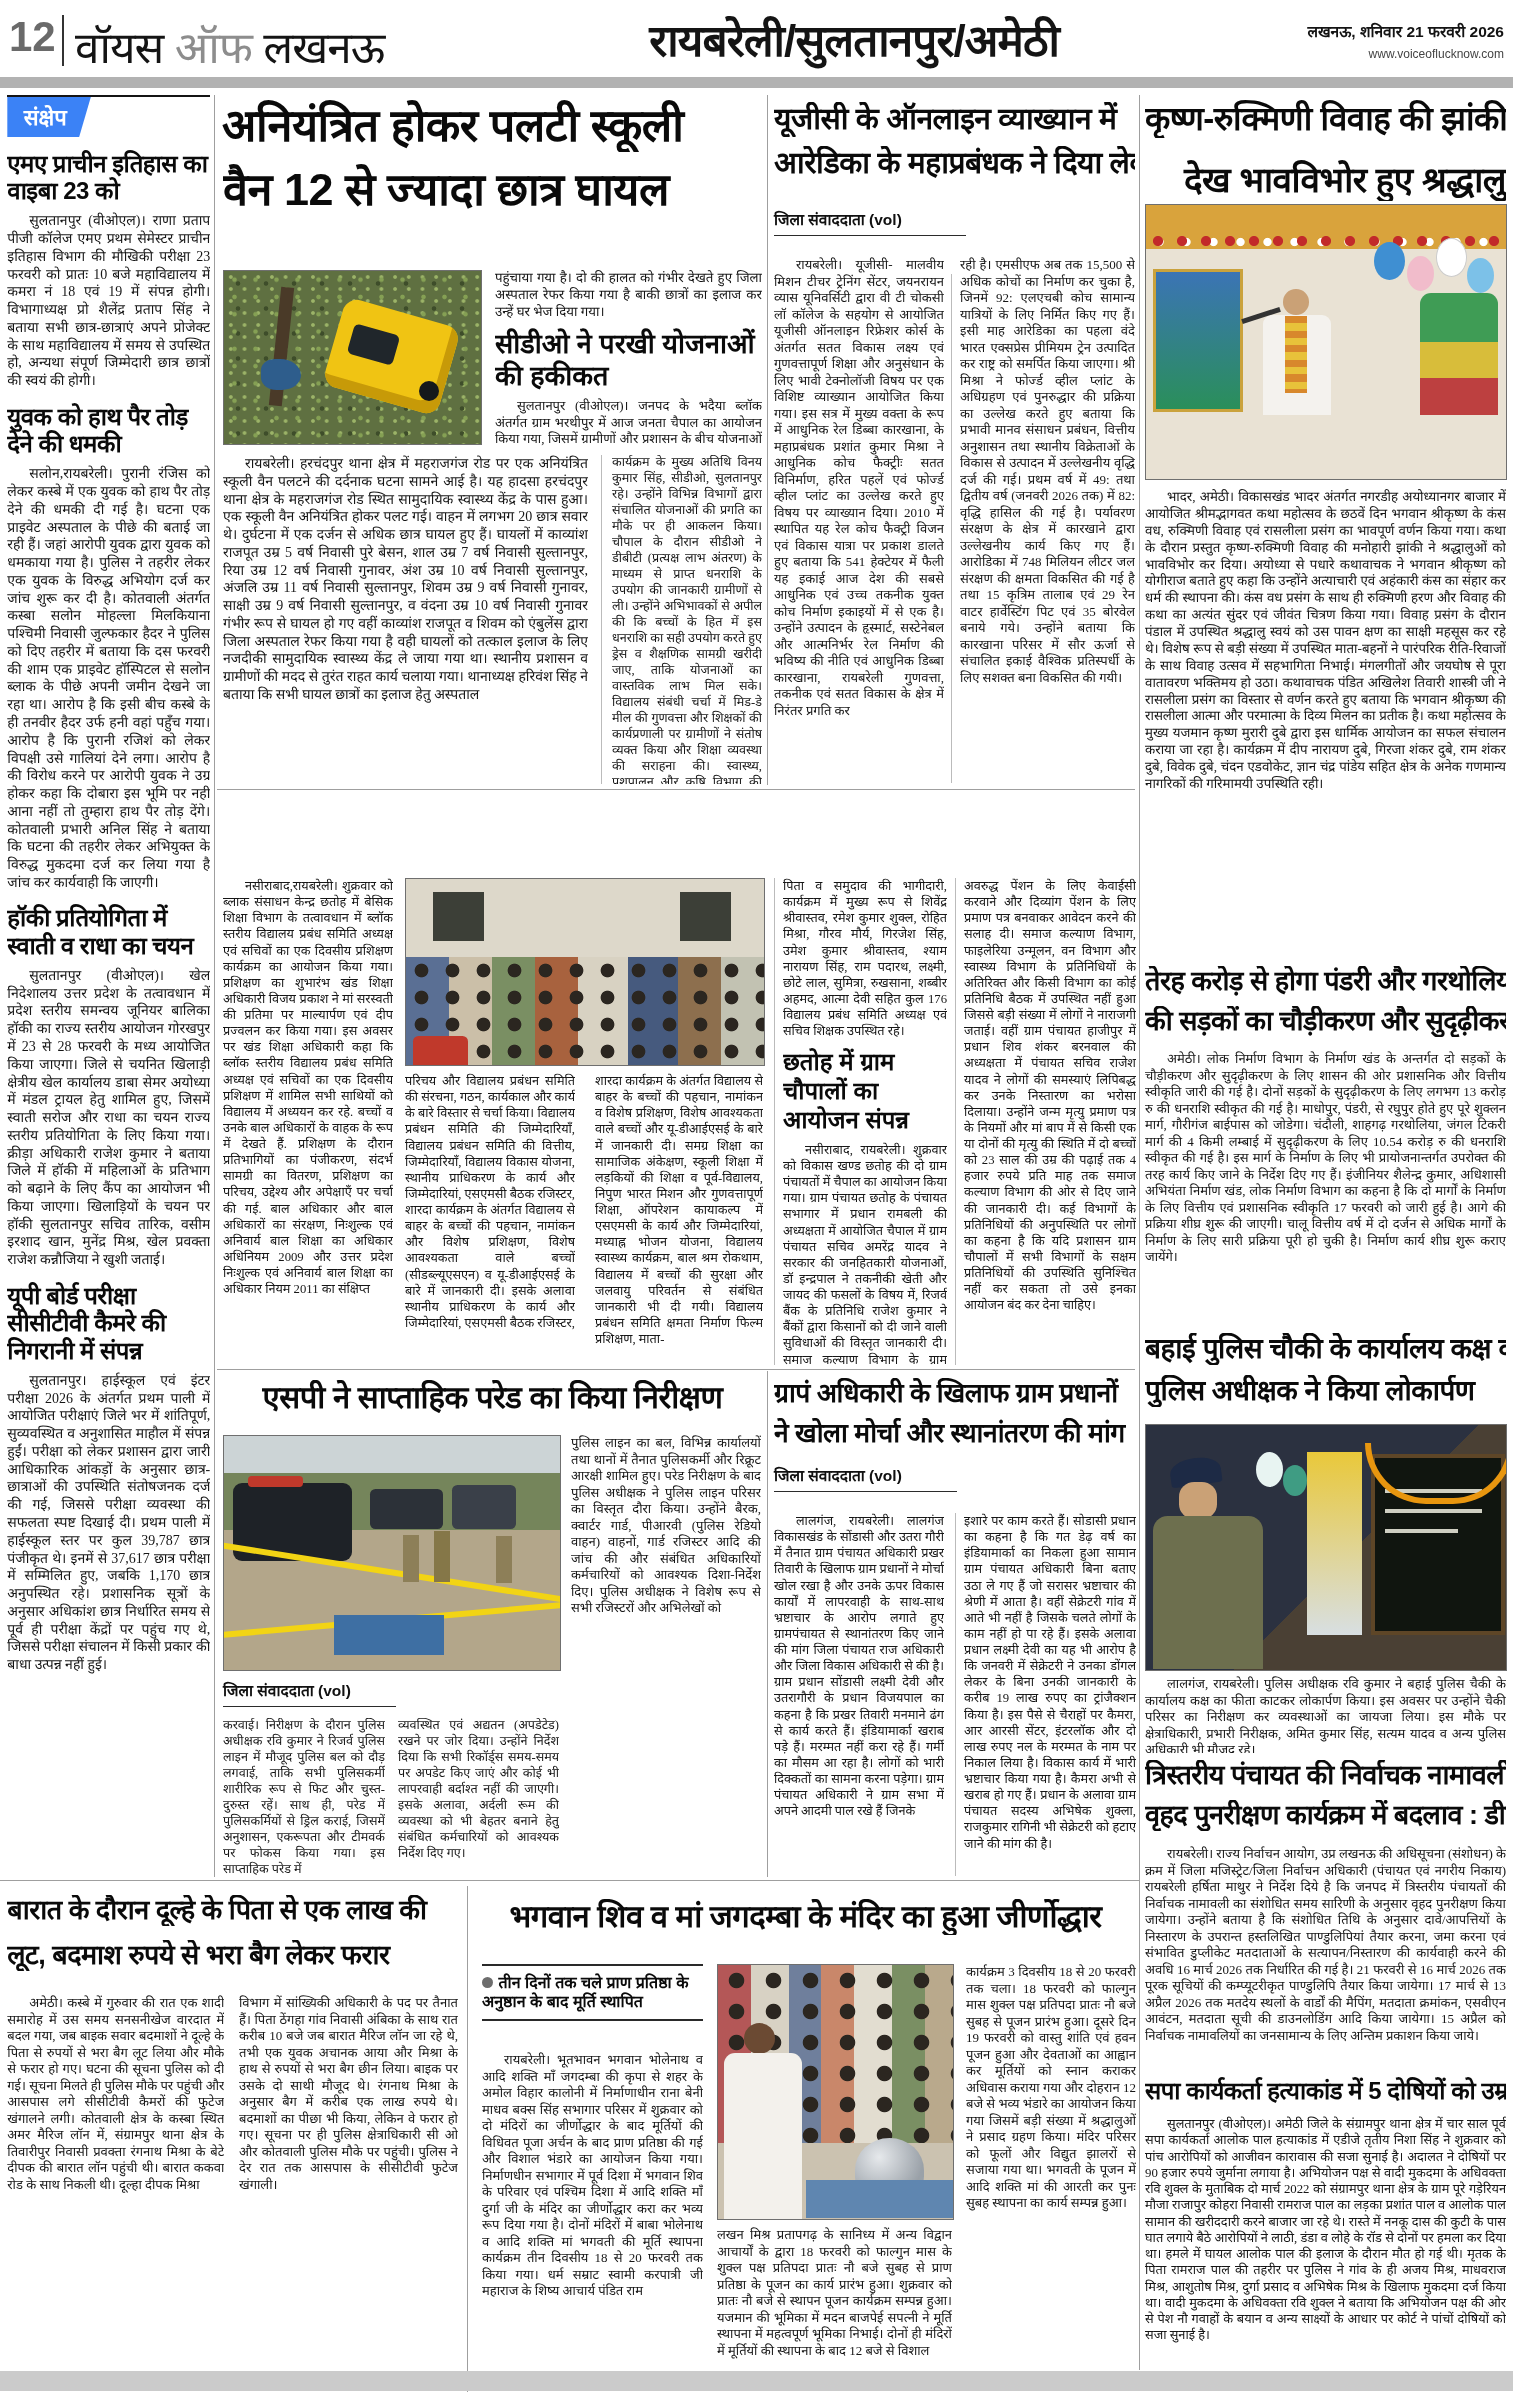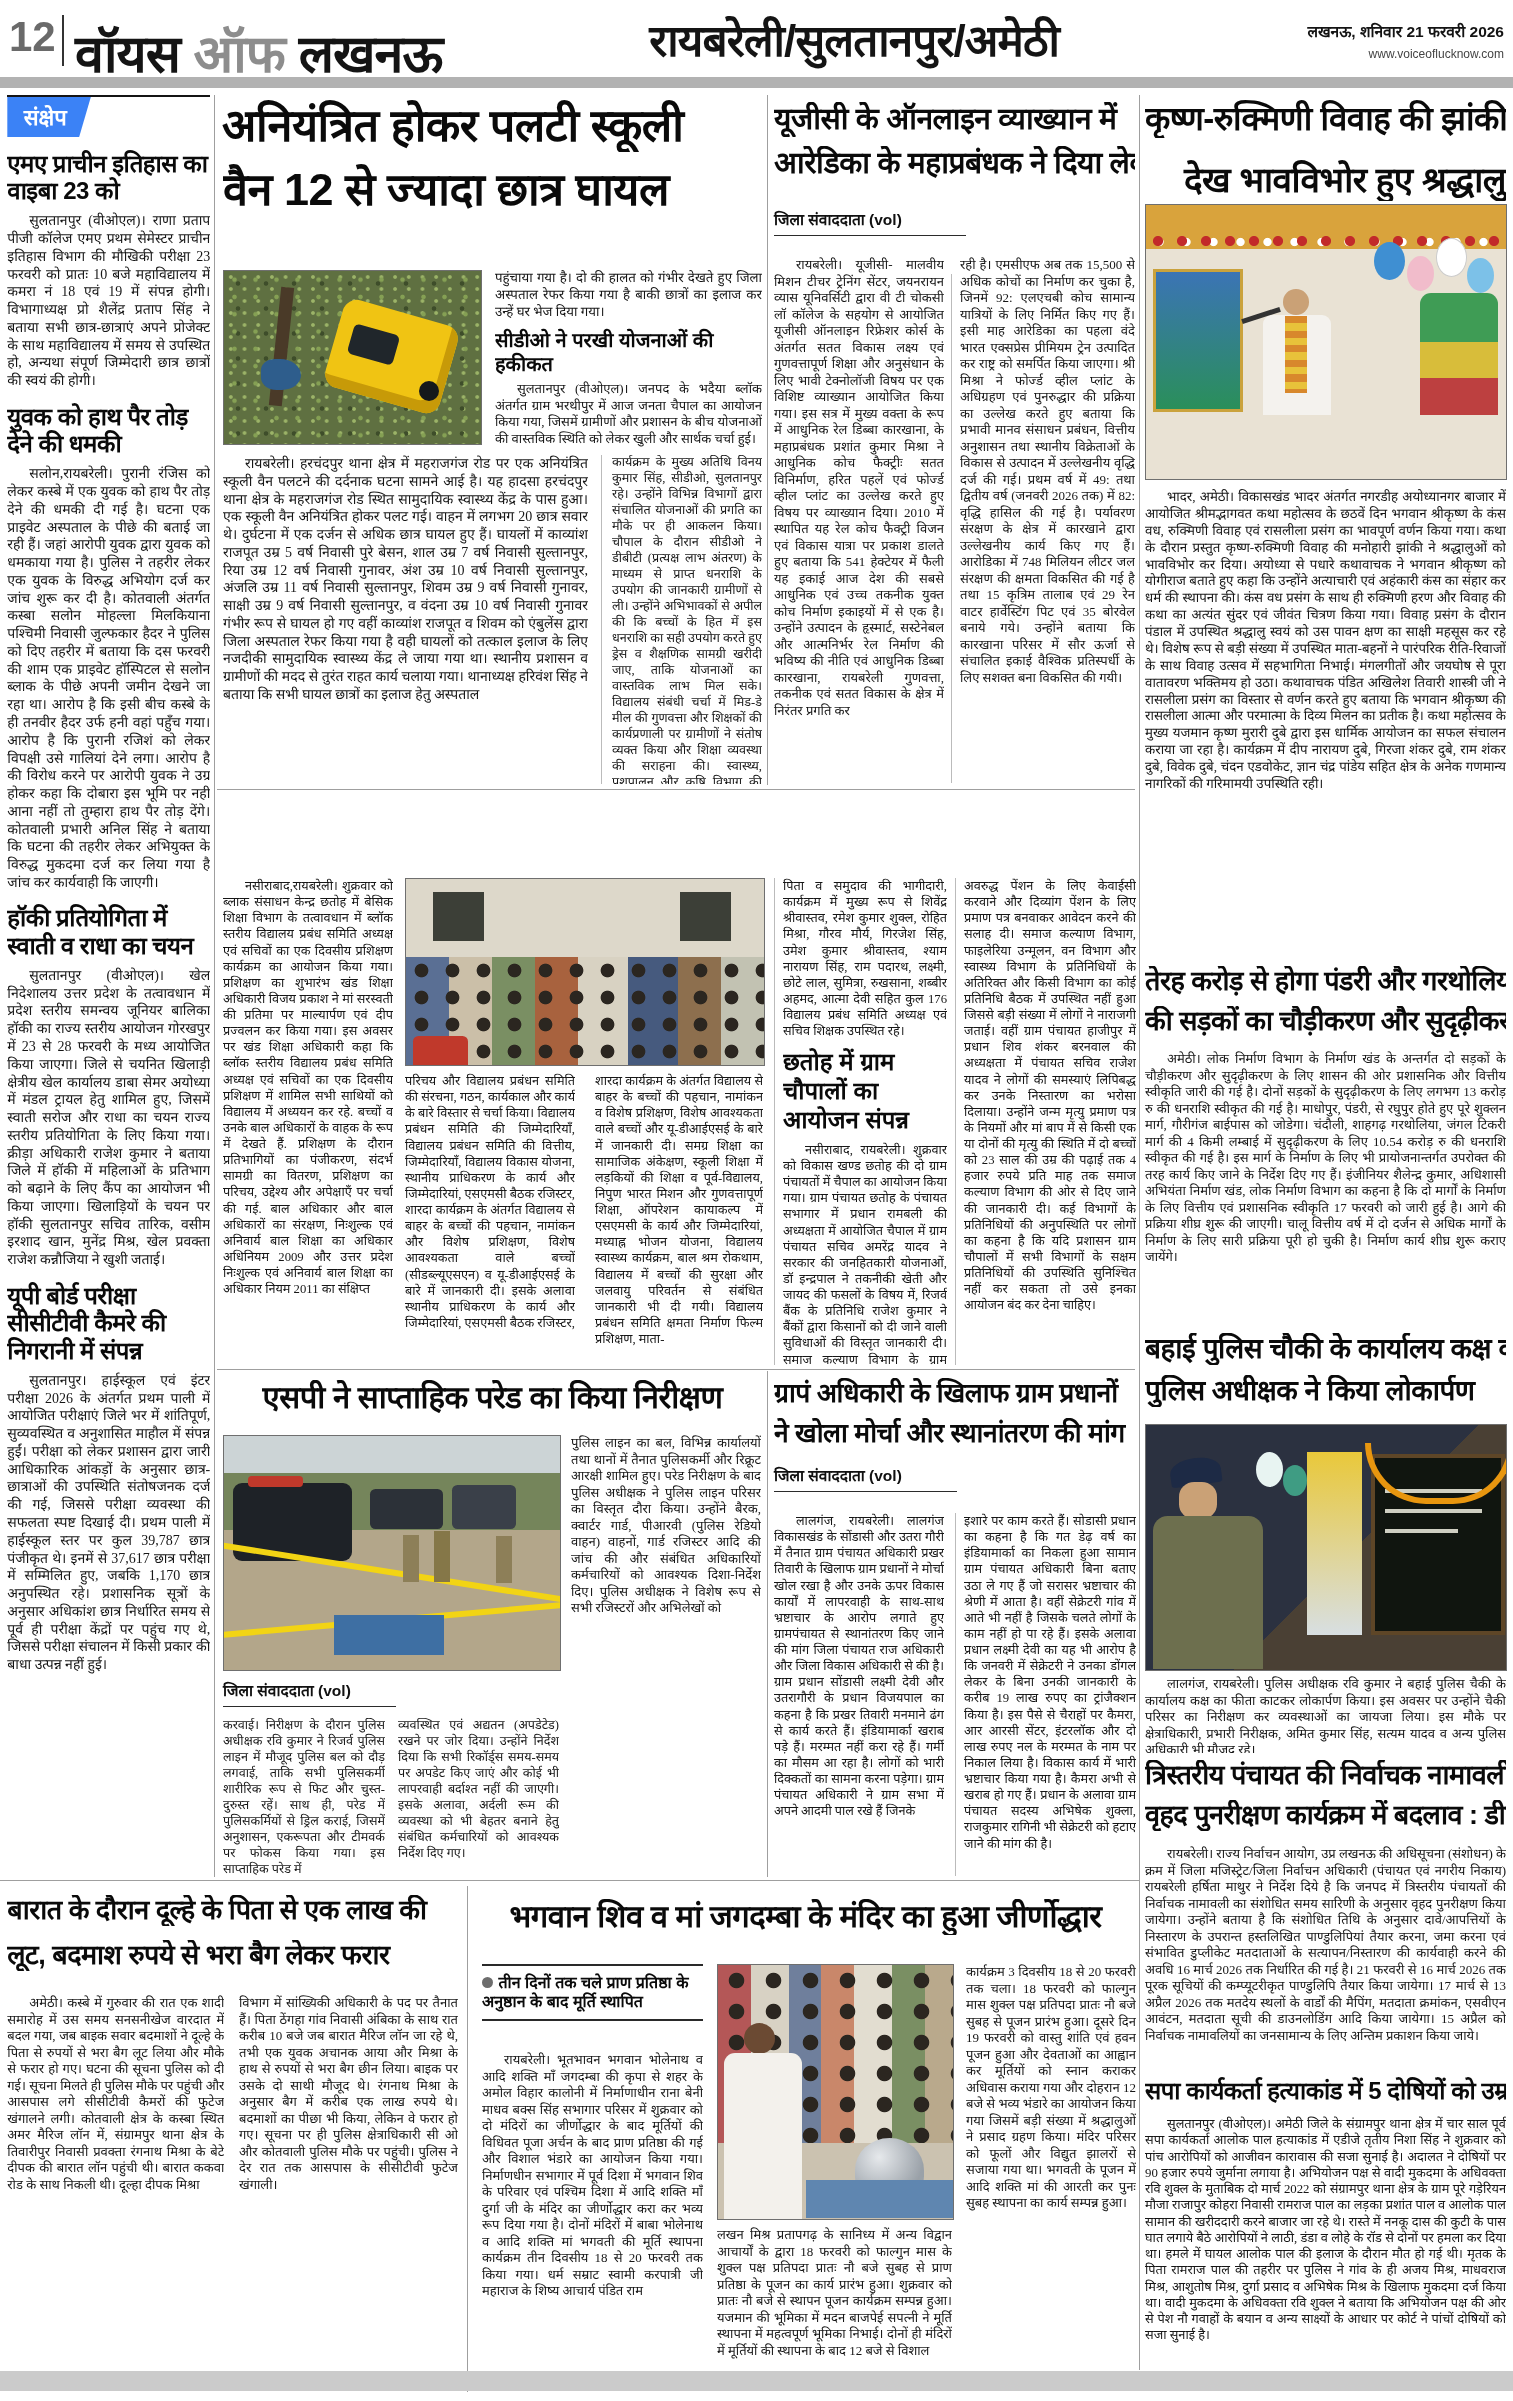--- a/index.html
+++ b/index.html
@@ -12,21 +12,21 @@
   .hl{font-family:"Liberation Sans","DejaVu Sans",sans-serif;font-weight:800;color:#0a0a0a;
       line-height:1.16;white-space:nowrap;overflow:hidden;letter-spacing:-0.5px;}
   .hl-wrap{white-space:normal;}
   .byline{font-weight:700;font-size:15.5px;color:#111;border-bottom:1.8px solid #2b2b2b;
           padding-bottom:4.6px;font-family:"Liberation Sans","DejaVu Sans",sans-serif;}
   .subhead{font-weight:800;color:#0a0a0a;line-height:1.2;font-family:"Liberation Sans","DejaVu Sans",sans-serif;}
   .vrule{position:absolute;width:0.9px;background:#9f9f9f;}
   .hrule{position:absolute;height:0.9px;background:#9f9f9f;}
   .photo{position:absolute;overflow:hidden;border:0.9px solid #6f6f6f;}
   .pi{position:absolute;}
-  .masthead-brand{font-weight:700;font-size:52px;letter-spacing:-0.9px;}
+  .masthead-brand{font-weight:400;font-size:44px;letter-spacing:-0.9px;}
   .sankshep{background:#3b82f6;color:#fff;font-weight:800;font-size:22px;
             padding:3.7px 24px 6.4px 16.4px;display:inline-block;
             clip-path:polygon(0 0,100% 0,86% 100%,0 100%);}
   .brief-title{font-weight:800;font-size:24px;line-height:1.15;color:#0a0a0a;margin:12.8px 0 7.3px 0;letter-spacing:-0.5px;}
   .brief-body{font-size:14px;}
 </style>
 </head>
 <body>
 
 <div id="paper">
@@ -79,21 +79,21 @@
     <div class="pi" style="left:0;top:0;width:100%;height:100%;background-image:radial-gradient(circle,#85a054 1.8px,transparent 2.7px),radial-gradient(circle,#3e4d2a 1.8px,transparent 2.7px),radial-gradient(circle,#9cb468 1.4px,transparent 2.3px);background-size:21px 17.3px,28px 25px,13.7px 12px;"></div>
     <div class="pi" style="left:51px;top:16.4px;width:12.8px;height:119px;background:#4a3a28;transform:rotate(6deg);"></div>
     <div class="pi" style="left:37px;top:88px;width:40px;height:31px;background:#2e5d8c;border-radius:40% 60% 55% 45%;"></div>
     <div class="pi" style="left:108px;top:40px;width:119px;height:91px;background:#f0c413;border-radius:14.6px;transform:rotate(16deg);box-shadow:inset -9px -11px 0 #c79a08;"></div>
     <div class="pi" style="left:126px;top:58px;width:47px;height:31px;background:#20262b;border-radius:5.5px;transform:rotate(16deg);"></div>
     <div class="pi" style="left:195px;top:110px;width:20px;height:20px;background:#15181b;border-radius:50%;"></div>
   </div>
 
   <div class="abs" style="left:495px;top:270px;width:267px;height:177px;overflow:hidden;">
     <div class="body-txt" style="font-size:13.3px;">पहुंचाया गया है। दो की हालत को गंभीर देखते हुए जिला अस्पताल रेफर किया गया है बाकी छात्रों का इलाज कर उन्हें घर भेज दिया गया।</div>
-    <div class="subhead" style="font-size:20px;margin:7.3px 0 5.5px 0;">सीडीओ ने परखी योजनाओं की हकीकत</div>
+    <div class="subhead" style="font-size:27px;margin:7.3px 0 5.5px 0;">सीडीओ ने परखी योजनाओं की हकीकत</div>
     <div class="body-txt indent" style="font-size:13px;">सुलतानपुर (वीओएल)। जनपद के भदैया ब्लॉक अंतर्गत ग्राम भरथीपुर में आज जनता चैपाल का आयोजन किया गया, जिसमें ग्रामीणों और प्रशासन के बीच योजनाओं की वास्तविक स्थिति को लेकर खुली और सार्थक चर्चा हुई।</div>
   </div>
 
   <div class="abs body-txt indent" style="left:223px;top:455px;width:365px;height:329px;font-size:14px;">रायबरेली। हरचंदपुर थाना क्षेत्र में महराजगंज रोड पर एक अनियंत्रित स्कूली वैन पलटने की दर्दनाक घटना सामने आई है। यह हादसा हरचंदपुर थाना क्षेत्र के महराजगंज रोड स्थित सामुदायिक स्वास्थ्य केंद्र के पास हुआ। एक स्कूली वैन अनियंत्रित होकर पलट गई। वाहन में लगभग 20 छात्र सवार थे। दुर्घटना में एक दर्जन से अधिक छात्र घायल हुए हैं। घायलों में काव्यांश राजपूत उम्र 5 वर्ष निवासी पुरे बेसन, शाल उम्र 7 वर्ष निवासी सुल्तानपुर, रिया उम्र 12 वर्ष निवासी गुनावर, अंश उम्र 10 वर्ष निवासी सुल्तानपुर, अंजलि उम्र 11 वर्ष निवासी सुल्तानपुर, शिवम उम्र 9 वर्ष निवासी गुनावर, साक्षी उम्र 9 वर्ष निवासी सुल्तानपुर, व वंदना उम्र 10 वर्ष निवासी गुनावर गंभीर रूप से घायल हो गए वहीं काव्यांश राजपूत व शिवम को एंबुलेंस द्वारा जिला अस्पताल रेफर किया गया है वही घायलों को तत्काल इलाज के लिए नजदीकी सामुदायिक स्वास्थ्य केंद्र ले जाया गया था। स्थानीय प्रशासन व ग्रामीणों की मदद से तुरंत राहत कार्य चलाया गया। थानाध्यक्ष हरिवंश सिंह ने बताया कि सभी घायल छात्रों का इलाज हेतु अस्पताल</div>
   <div class="abs body-txt" style="left:612px;top:455px;width:150px;height:329px;font-size:12.6px;">कार्यक्रम के मुख्य अतिथि विनय कुमार सिंह, सीडीओ, सुलतानपुर रहे। उन्होंने विभिन्न विभागों द्वारा संचालित योजनाओं की प्रगति का मौके पर ही आकलन किया। चौपाल के दौरान सीडीओ ने डीबीटी (प्रत्यक्ष लाभ अंतरण) के माध्यम से प्राप्त धनराशि के उपयोग की जानकारी ग्रामीणों से ली। उन्होंने अभिभावकों से अपील की कि बच्चों के हित में इस धनराशि का सही उपयोग करते हुए ड्रेस व शैक्षणिक सामग्री खरीदी जाए, ताकि योजनाओं का वास्तविक लाभ मिल सके। विद्यालय संबंधी चर्चा में मिड-डे मील की गुणवत्ता और शिक्षकों की कार्यप्रणाली पर ग्रामीणों ने संतोष व्यक्त किया और शिक्षा व्यवस्था की सराहना की। स्वास्थ्य, पशुपालन और कृषि विभाग की योजनाओं की भी समीक्षा की गई। पंचायती राज व्यवस्था के तहत आवास, शौचालय, पेंशन, नाली निर्माण, खाद्यान्न वितरण तथा आंगनबाड़ी सेवाओं पर विस्तार से चर्चा हुई। इस अवसर पर मातृत्व योजना के तहत एक गर्भवती महिला की गोदभराई और टीकाकरण कर मातृ-शिशु स्वास्थ्य का संदेश दिया गया। ग्रामीणों की समस्याएं सुन शिकायत पत्र भी प्राप्त किए गए, जिनके त्वरित निस्तारण के निर्देश दिए गए।</div>
 
   <div class="abs hl" style="left:774px;top:102px;width:361px;font-size:30px;">यूजीसी के  ऑनलाइन व्याख्यान में</div>
   <div class="abs hl" style="left:774px;top:146px;width:361px;font-size:30px;">आरेडिका के महाप्रबंधक ने दिया लेक्चर</div>
   <div class="abs byline" style="left:774px;top:208px;width:192px;">जिला संवाददाता (vol)</div>
   <div class="abs body-txt indent" style="left:774px;top:257px;width:170px;height:526px;font-size:13px;">रायबरेली। यूजीसी- मालवीय मिशन टीचर ट्रेनिंग सेंटर, जयनरायन व्यास यूनिवर्सिटी द्वारा वी टी चोकसी लॉ कॉलेज के सहयोग से आयोजित यूजीसी ऑनलाइन रिफ्रेशर कोर्स के अंतर्गत सतत विकास लक्ष्य एवं गुणवत्तापूर्ण शिक्षा और अनुसंधान के लिए भावी टेक्नोलॉजी विषय पर एक विशिष्ट व्याख्यान आयोजित किया गया। इस सत्र में मुख्य वक्ता के रूप में आधुनिक रेल डिब्बा कारखाना, के महाप्रबंधक प्रशांत कुमार मिश्रा ने आधुनिक कोच फैक्ट्रीः सतत विनिर्माण, हरित पहलें एवं फोर्ज्ड व्हील प्लांट का उल्लेख करते हुए विषय पर व्याख्यान दिया। 2010 में स्थापित यह रेल कोच फैक्ट्री विजन एवं विकास यात्रा पर प्रकाश डालते हुए बताया कि 541 हेक्टेयर में फैली यह इकाई आज देश की सबसे आधुनिक एवं उच्च तकनीक युक्त कोच निर्माण इकाइयों में से एक है। उन्होंने उत्पादन के हृस्मार्ट, सस्टेनेबल और आत्मनिर्भर रेल निर्माण की भविष्य की नीति एवं आधुनिक डिब्बा कारखाना, रायबरेली गुणवत्ता, तकनीक एवं सतत विकास के क्षेत्र में निरंतर प्रगति कर</div>

